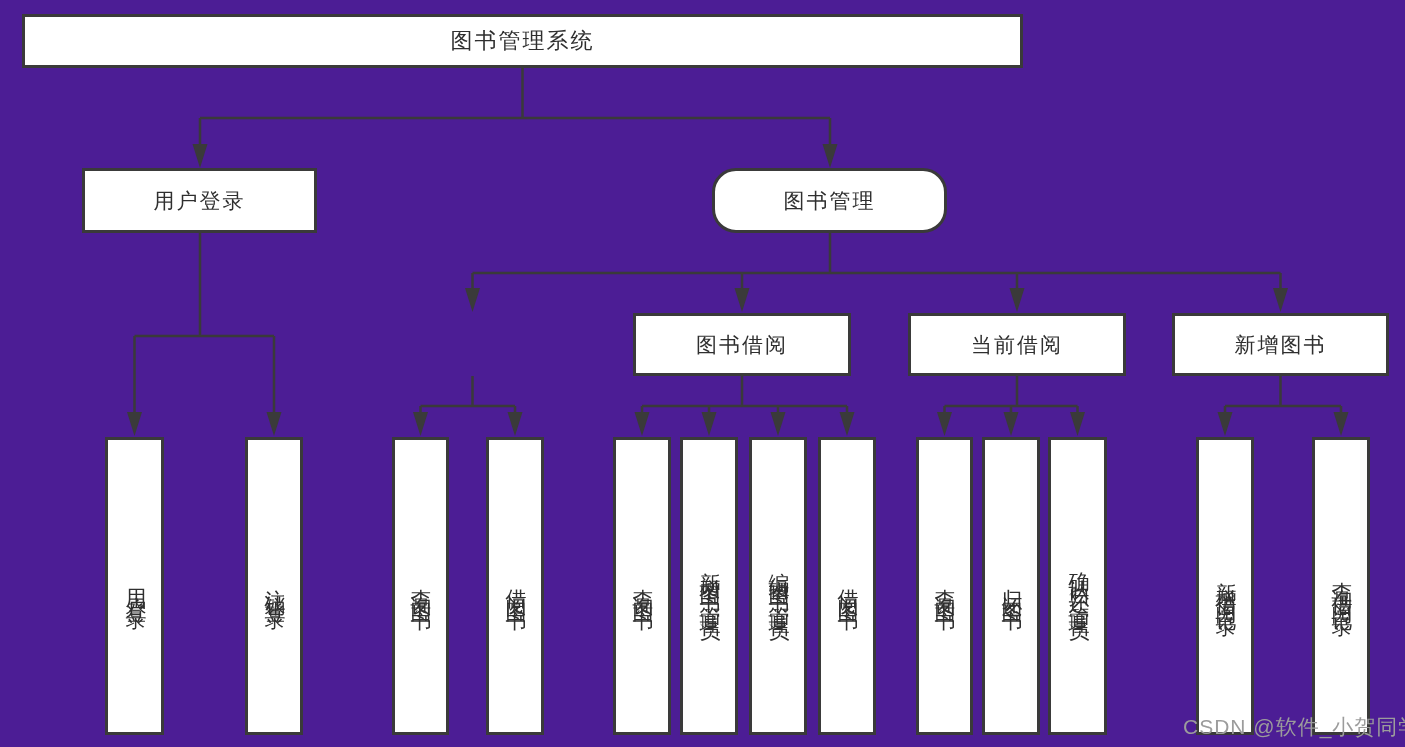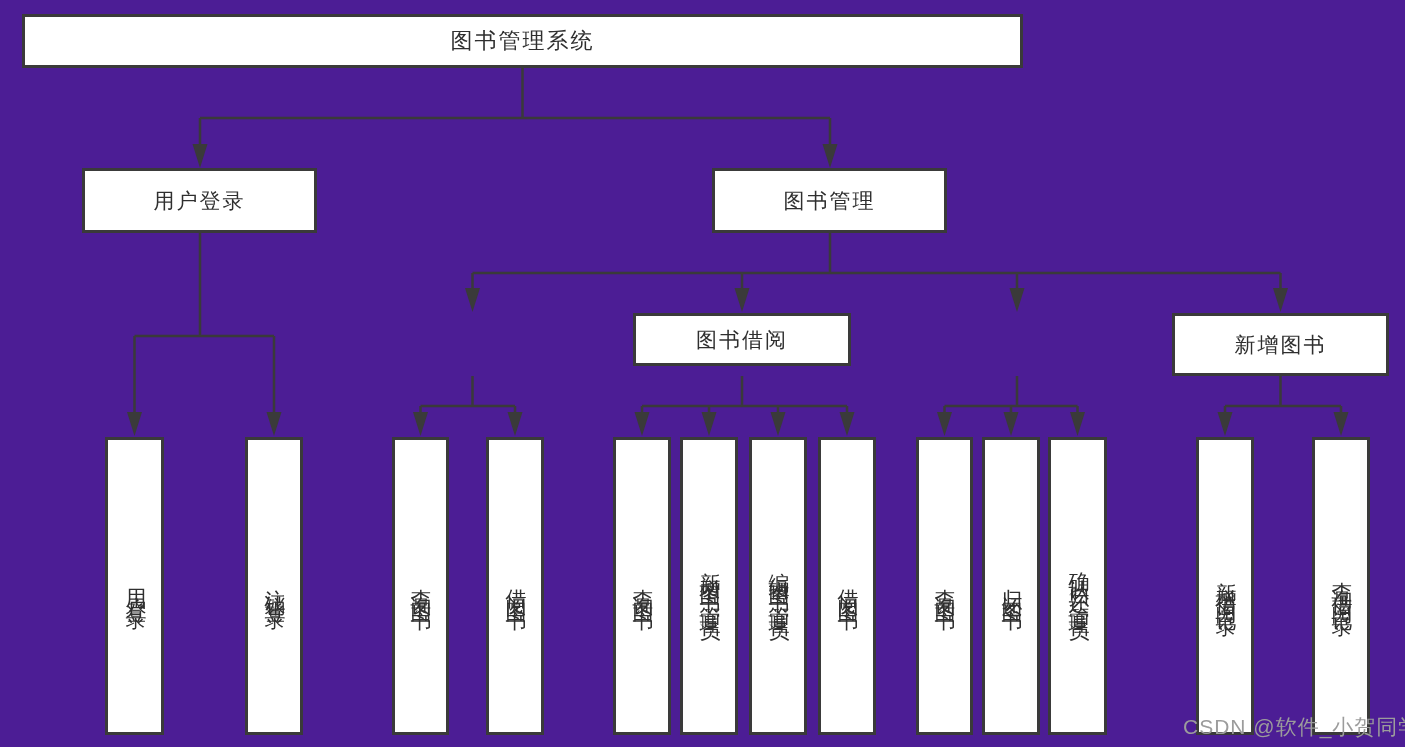--- a/index.html
+++ b/index.html
@@ -101,26 +101,29 @@
     </g>
   </svg>
 
   <div class="node root" style="left:22px; top:14px; width:1001px; height:54px;">
     <span>图书管理系统</span>
   </div>
 
   <div class="node" style="left:82px; top:168px; width:235px; height:65px;">
     <span>用户登录</span>
   </div>
-  <div class="node" style="left:712px; top:168px; width:235px; height:65px;">
+  <div class="node" style="left:712px; top:168px; width:235px; height:65px;border-radius:24px;">
     <span>图书管理</span>
   </div>
 
-  <div class="node" style="left:633px; top:313px; width:218px; height:53px;">
+  <div class="node" style="left:633px; top:313px; width:218px; height:63px;">
     <span>图书借阅</span>
+  </div>
+  <div class="node" style="left:908px; top:313px; width:218px; height:63px;">
+    <span>当前借阅</span>
   </div>
   <div class="node" style="left:1172px; top:313px; width:217px; height:63px;">
     <span>新增图书</span>
   </div>
 
   <div class="leaf" style="left:105px; width:59px;">用户登录</div>
   <div class="leaf" style="left:245px; width:58px;">注销登录</div>
 
   <div class="leaf" style="left:392px; width:57px;">查询图书</div>
   <div class="leaf" style="left:486px; width:58px;">借阅图书</div>

